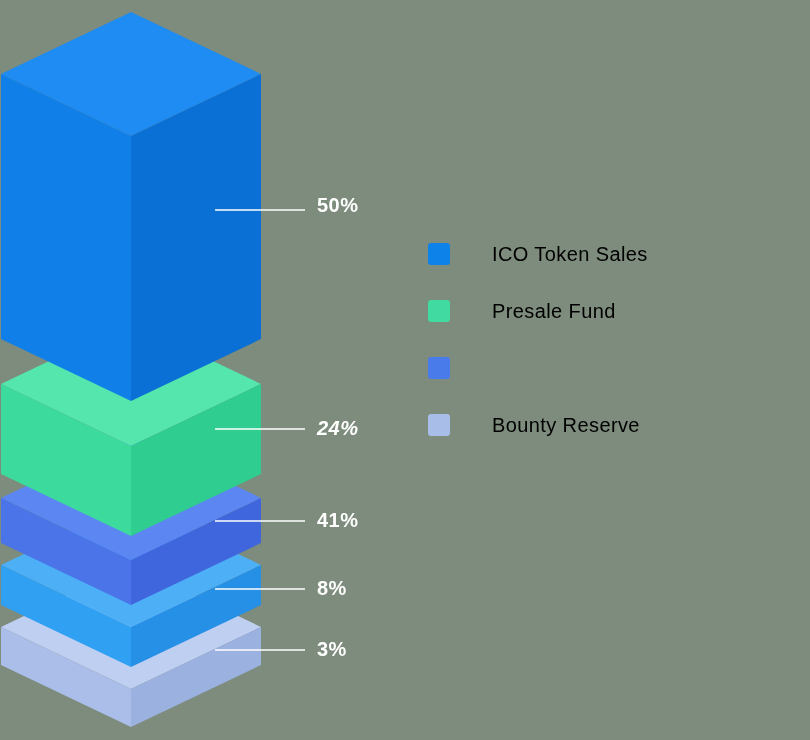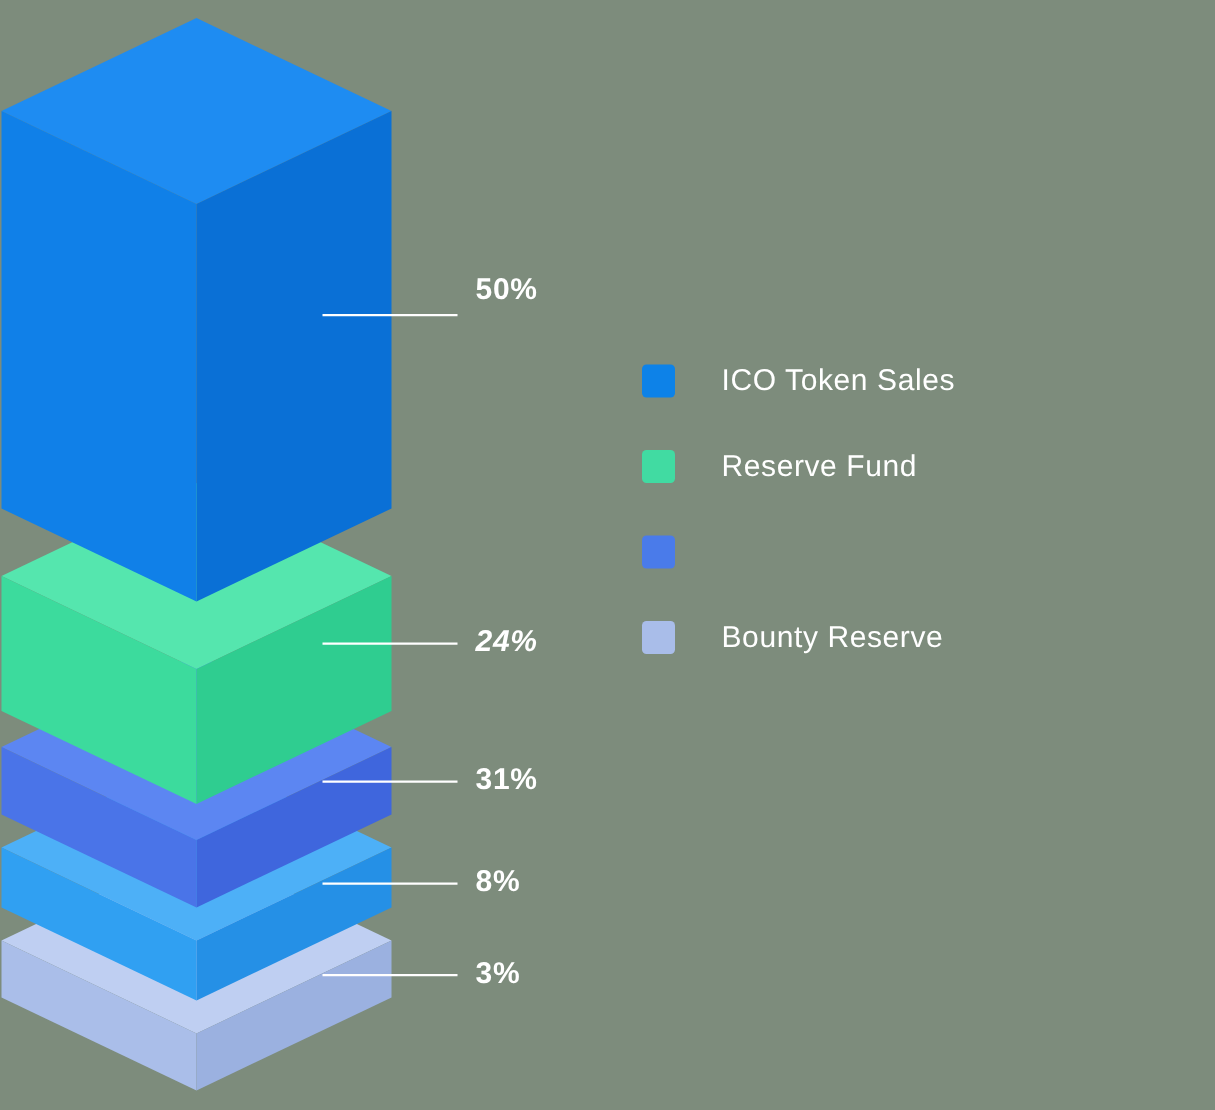--- a/index.html
+++ b/index.html
@@ -16,21 +16,21 @@
 
   #cube-svg { position: absolute; left: 0; top: 0; }
 
   .pct {
     position: absolute;
     color: #ffffff;
     font-size: 20px;
     font-weight: 700;
     letter-spacing: 0.5px;
   }
-  .pct-0 { left: 317px; top: 182px; }
+  .pct-0 { left: 317px; top: 194px; }
   .pct-1 { left: 317px; top: 417px; font-style: italic; }
   .pct-2 { left: 317px; top: 509px; }
   .pct-3 { left: 317px; top: 577px; }
   .pct-4 { left: 317px; top: 638px; }
 
   .legend {
     position: absolute;
     left: 428px;
     top: 242px;
     display: flex;
@@ -42,22 +42,22 @@
     align-items: center;
     height: 24px;
   }
   .swatch {
     width: 22px;
     height: 22px;
     border-radius: 3px;
     flex: 0 0 auto;
   }
   .legend-label {
-    margin-left: 31px;
-    color: #ffffff;
+    margin-left: 42px;
+    color: #000000;
     font-size: 20px;
     font-weight: 500;
     letter-spacing: 0.4px;
     white-space: nowrap;
   }
 </style>
 </head>
 <body>
 
 <div class="stage">
@@ -80,32 +80,32 @@
       <polygon points="261,74 131,136 131,401 261,339" fill="#0a70d6"></polygon>
       <line x1="215" y1="210" x2="305" y2="210" stroke="#ffffff" stroke-width="1.5"></line>
       <line x1="215" y1="429" x2="305" y2="429" stroke="#ffffff" stroke-width="1.5"></line>
       <line x1="215" y1="521" x2="305" y2="521" stroke="#ffffff" stroke-width="1.5"></line>
       <line x1="215" y1="589" x2="305" y2="589" stroke="#ffffff" stroke-width="1.5"></line>
       <line x1="215" y1="650" x2="305" y2="650" stroke="#ffffff" stroke-width="1.5"></line>
     </svg>
 
   <div class="pct pct-0">50%</div>
   <div class="pct pct-1">24%</div>
-  <div class="pct pct-2">31%</div>
+  <div class="pct pct-2">41%</div>
   <div class="pct pct-3">8%</div>
   <div class="pct pct-4">3%</div>
 
   <div class="legend">
     <div class="legend-item">
       <span class="swatch" style="background: rgb(13, 130, 232);"></span>
       <span class="legend-label">ICO Token Sales</span>
     </div>
     <div class="legend-item">
       <span class="swatch" style="background: rgb(65, 219, 162);"></span>
-      <span class="legend-label">Reserve Fund</span>
+      <span class="legend-label">Presale Fund</span>
     </div>
     <div class="legend-item">
       <span class="swatch" style="background: rgb(74, 123, 234);"></span>
     </div>
     <div class="legend-item">
       <span class="swatch" style="background: rgb(169, 189, 233);"></span>
       <span class="legend-label">Bounty Reserve</span>
     </div>
   </div>
 

